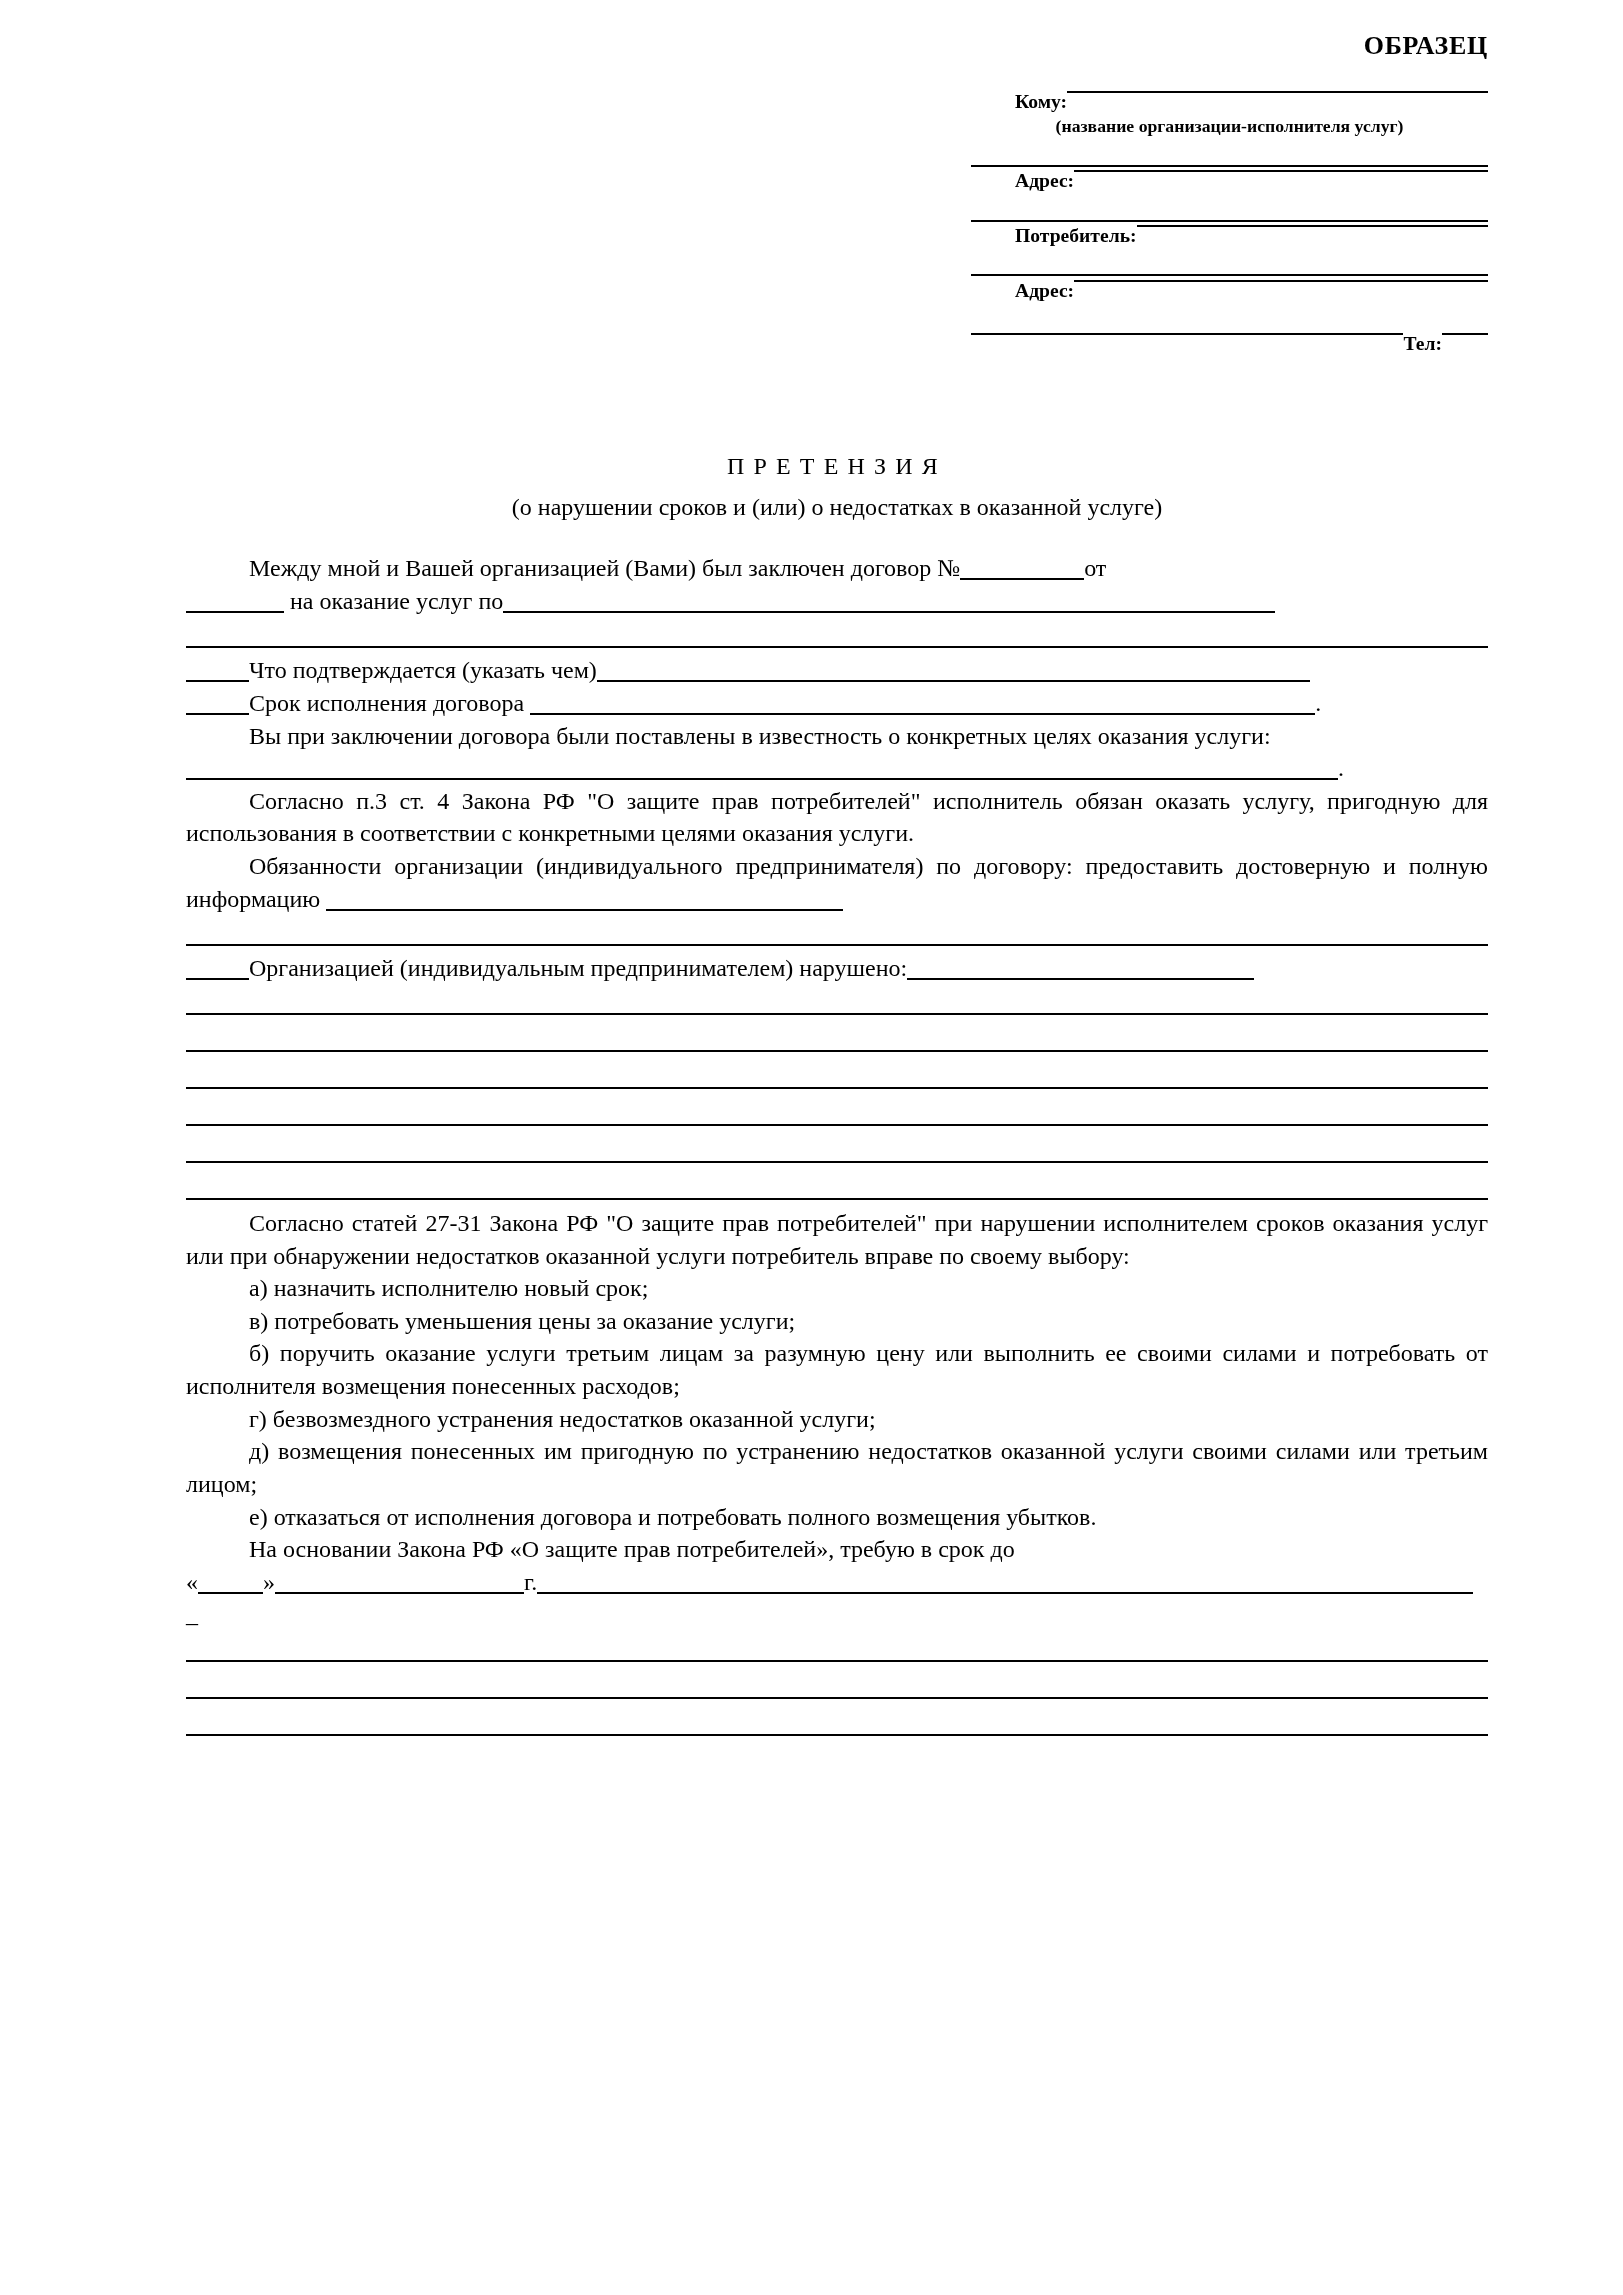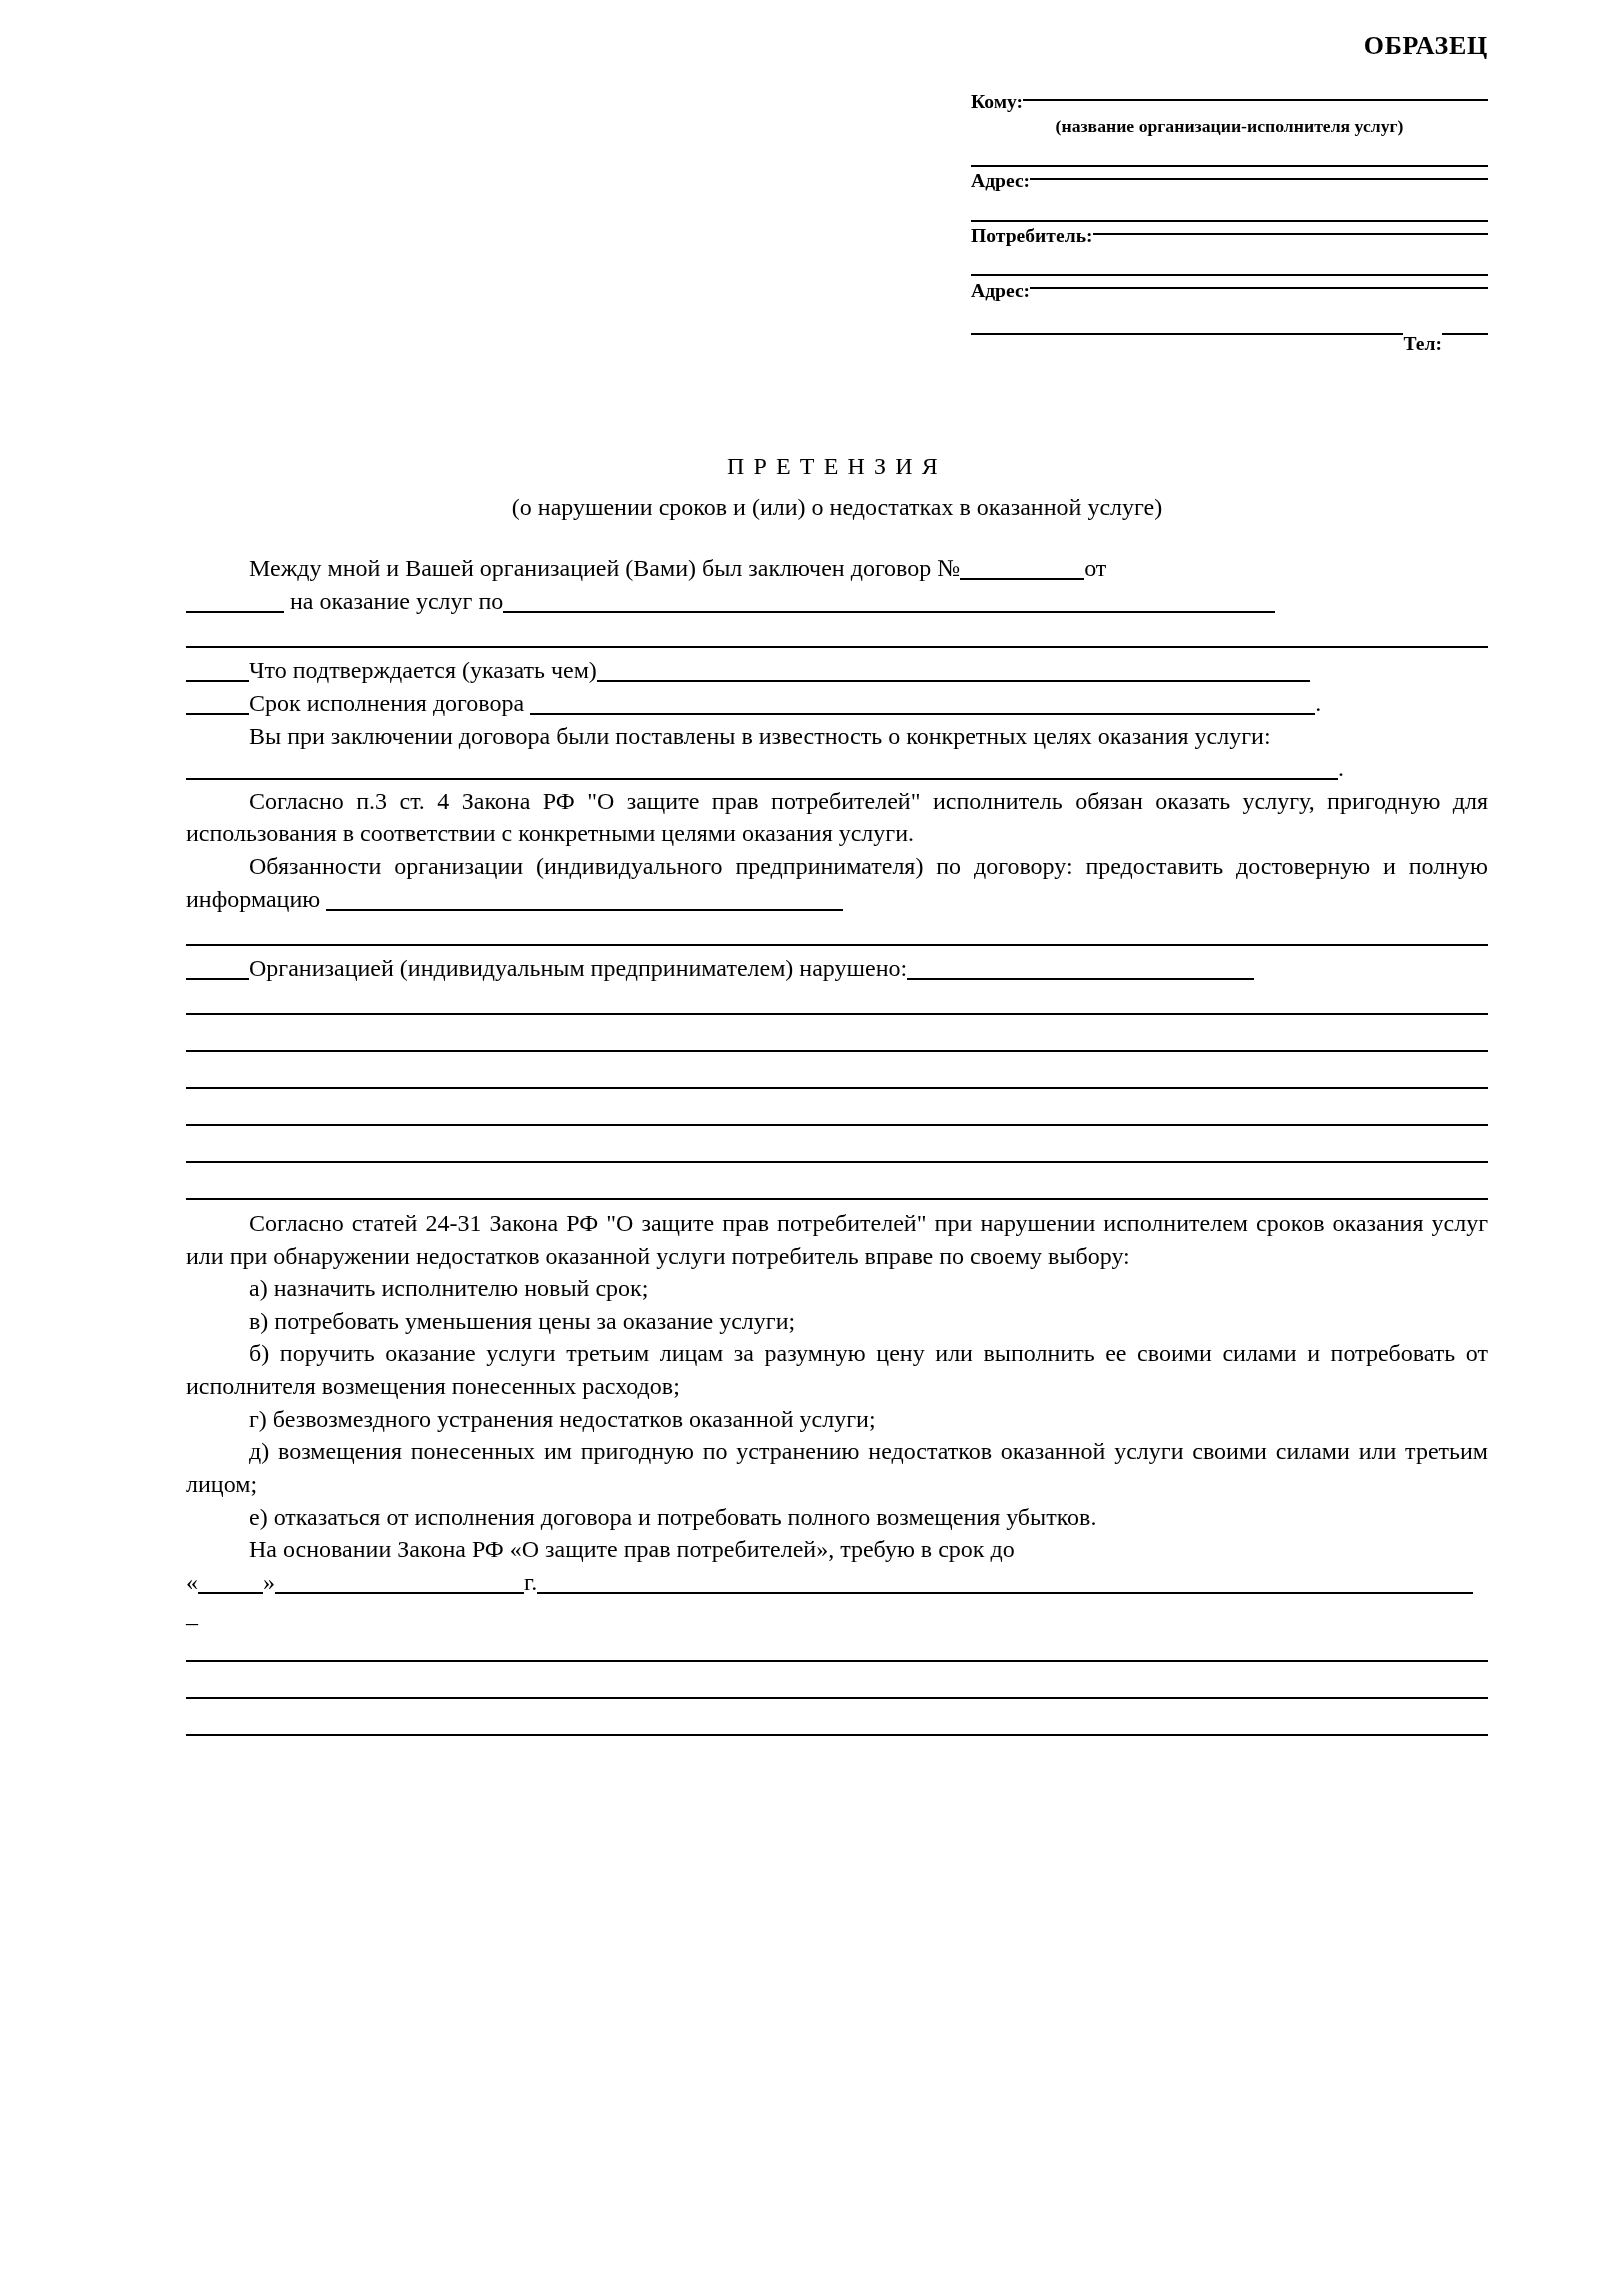--- a/index.html
+++ b/index.html
@@ -41,23 +41,24 @@
   
   .addr-block {
     margin-top: 30px;
     margin-left: 785px;
     width: 517px;
     font-weight: bold;
     font-size: 19.6px;
   }
   .addr-line {
     display: flex;
-    align-items: center;
+    align-items: flex-start;
     white-space: nowrap;
     margin-bottom: 3.3px;
+    margin-left: 44px;
   }
   .addr-label { flex: none; }
   .rule {
     flex: 1 1 auto;
     border-bottom: 2px solid #000;
     height: 0;
     margin-bottom: 4.6px;
   }
   .addr-caption {
     font-weight: bold;
@@ -238,21 +239,21 @@
       <div class="rule-row">
           <span class="full-rule"></span>
         </div>
       <div class="rule-row">
           <span class="full-rule"></span>
         </div>
       <div class="rule-row">
           <span class="full-rule"></span>
         </div>
 
-      <p class="para">Согласно статей 24-31 Закона РФ "О защите прав потребителей" при нарушении исполнителем сроков оказания услуг или при обнаружении недостатков оказанной услуги потребитель вправе по своему выбору:</p>
+      <p class="para">Согласно статей 27-31 Закона РФ "О защите прав потребителей" при нарушении исполнителем сроков оказания услуг или при обнаружении недостатков оказанной услуги потребитель вправе по своему выбору:</p>
 
       <p class="listitem">а) назначить исполнителю новый срок;</p>
       <p class="listitem">в) потребовать уменьшения цены за оказание услуги;</p>
       <p class="listitem">б) поручить оказание услуги третьим лицам за разумную цену или выполнить ее своими силами и потребовать от исполнителя возмещения понесенных расходов;</p>
       <p class="listitem">г) безвозмездного устранения недостатков оказанной услуги;</p>
       <p class="listitem">д) возмещения понесенных им пригодную по устранению недостатков оказанной услуги своими силами или третьим лицом;</p>
       <p class="listitem">е) отказаться от исполнения договора и потребовать полного возмещения убытков.</p>
 
       <p class="para">На основании Закона РФ «О защите прав потребителей», требую в срок до</p>
 

